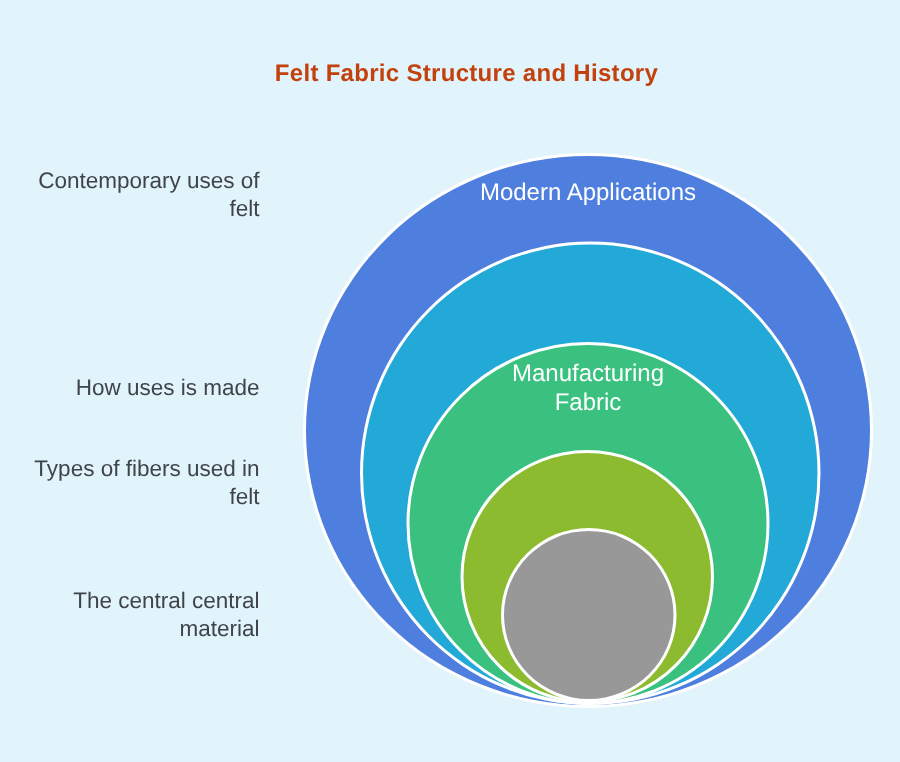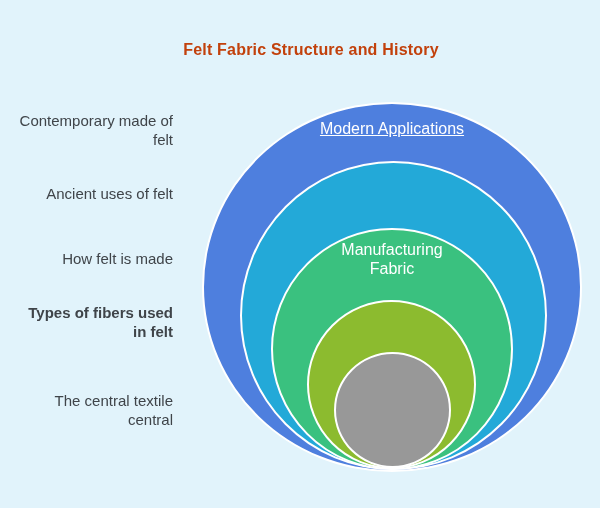--- a/index.html
+++ b/index.html
@@ -31,52 +31,51 @@
   .ring-2 { left:271px; top:228px; width:242px; height:242px; }
   .ring-3 { left:307px; top:300px; width:169px; height:169px; }
   .ring-4 { left:334px; top:352px; width:117px; height:116px; }
 
   .ring-label {
     position:absolute; left:392px; transform:translateX(-50%);
     text-align:center; color:#ffffff;
     font-size:16px; line-height:18.5px;
     white-space:normal;
   }
-  .rl-0 { top:120px; width:210px;text-decoration:underline; }
+  .rl-0 { top:120px; width:210px; }
   .rl-1 { top:176px; width:120px; }
   .rl-2 { top:241px; width:132px; }
   .rl-3 { top:304px; width:110px; }
   .rl-4 { top:401px; width:150px; }
 
   .side-label {
     position:absolute; left:13px; width:160px;
     text-align:right;
     font-size:15px; line-height:18.5px; color:#3f4449;
   }
   .sl-0 { top:112px; }
   .sl-1 { top:185px; }
   .sl-2 { top:250px; }
-  .sl-3 { top:304px;font-weight:bold; }
+  .sl-3 { top:304px; }
   .sl-4 { top:392px; }
 </style>
 </head>
 <body style="background: rgb(225, 243, 251);">
 
 <div class="stage">
 
   <div class="title">Felt Fabric Structure and History</div>
 
   <div class="ring ring-0" style="background: rgb(78, 127, 222);"></div>
   <div class="ring ring-1" style="background: rgb(35, 169, 216);"></div>
   <div class="ring ring-2" style="background: rgb(58, 193, 127);"></div>
   <div class="ring ring-3" style="background: rgb(140, 187, 47);"></div>
   <div class="ring ring-4" style="background: rgb(152, 152, 152);"></div>
 
   <div class="ring-label rl-0">Modern Applications</div>
   <div class="ring-label rl-2">Manufacturing Fabric</div>
 
-  <div class="side-label sl-0">Contemporary made of felt</div>
-  <div class="side-label sl-1">Ancient uses of felt</div>
-  <div class="side-label sl-2">How felt is made</div>
+  <div class="side-label sl-0">Contemporary uses of felt</div>
+  <div class="side-label sl-2">How uses is made</div>
   <div class="side-label sl-3">Types of fibers used in felt</div>
-  <div class="side-label sl-4">The central textile central</div>
+  <div class="side-label sl-4">The central central material</div>
 
 </div>
 
 </body></html>

